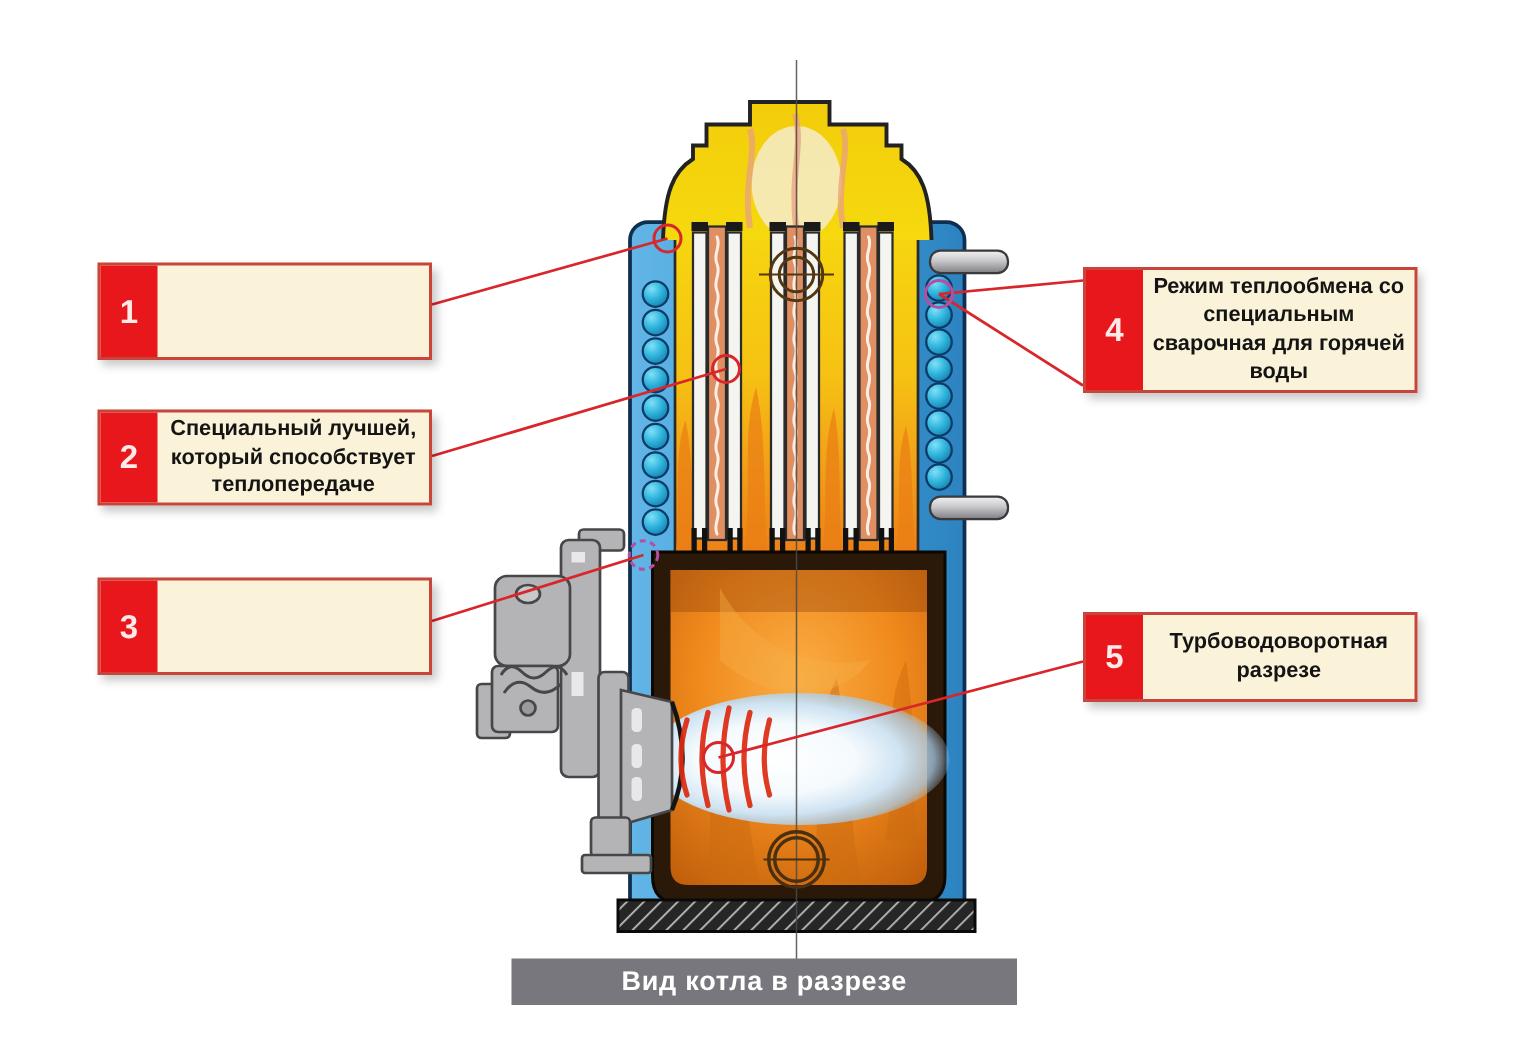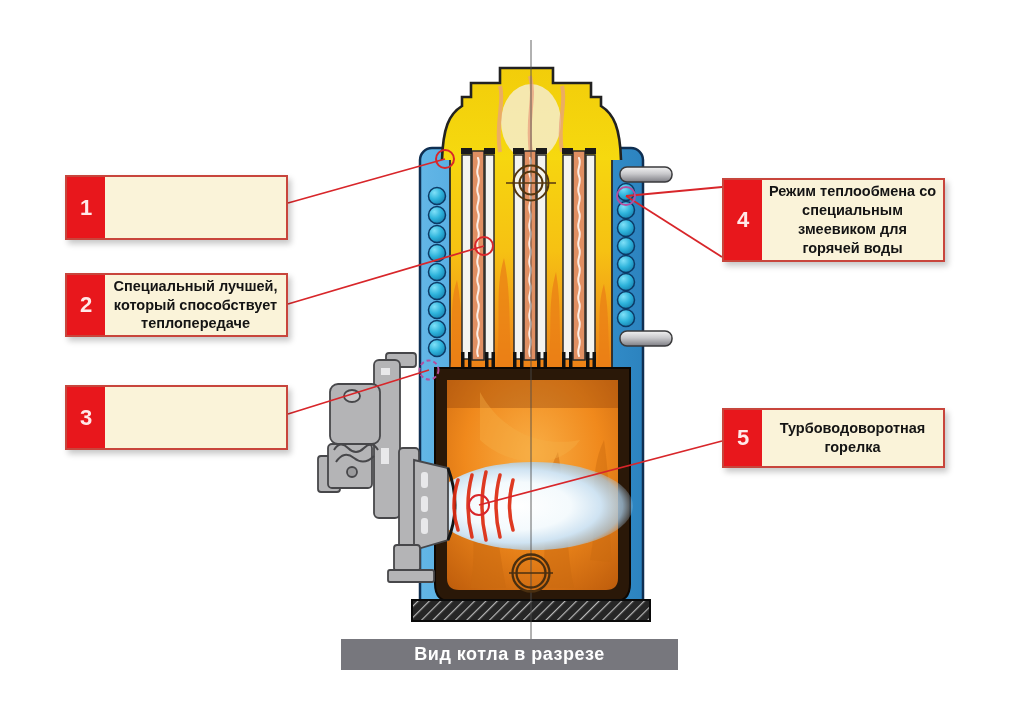--- a/index.html
+++ b/index.html
@@ -240,21 +240,21 @@
   </div>
   <div class="callout c2">
     <div class="num">2</div>
     <div class="txt">Специальный лучшей, который способствует теплопередаче</div>
   </div>
   <div class="callout c3">
     <div class="num">3</div>
   </div>
   <div class="callout c4">
     <div class="num">4</div>
-    <div class="txt">Режим теплообмена со специальным змеевиком для горячей воды</div>
+    <div class="txt">Режим теплообмена со специальным сварочная для горячей воды</div>
   </div>
   <div class="callout c5">
     <div class="num">5</div>
-    <div class="txt">Турбоводоворотная горелка</div>
+    <div class="txt">Турбоводоворотная разрезе</div>
   </div>
 
   <div class="caption">Вид котла в разрезе</div>
 </div>
 
 </body></html>

